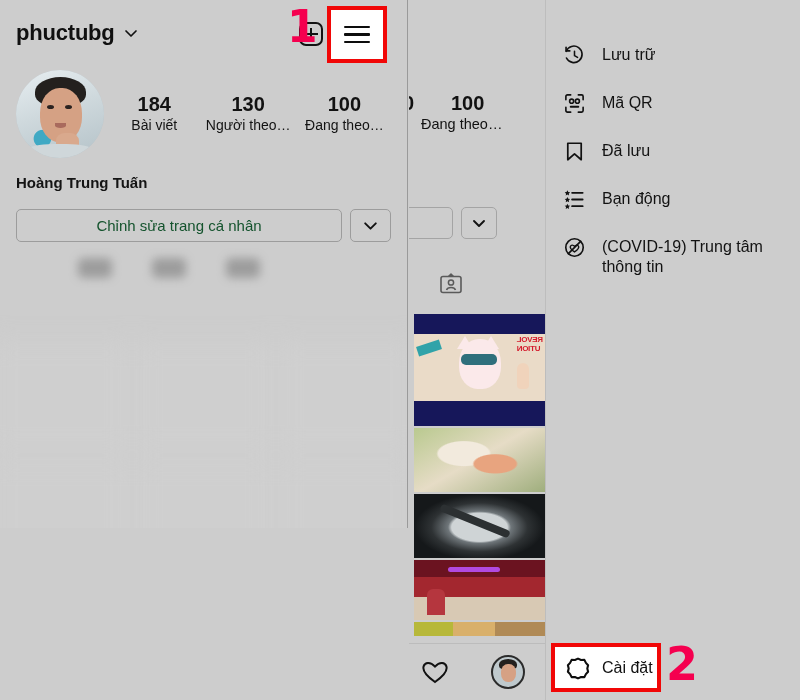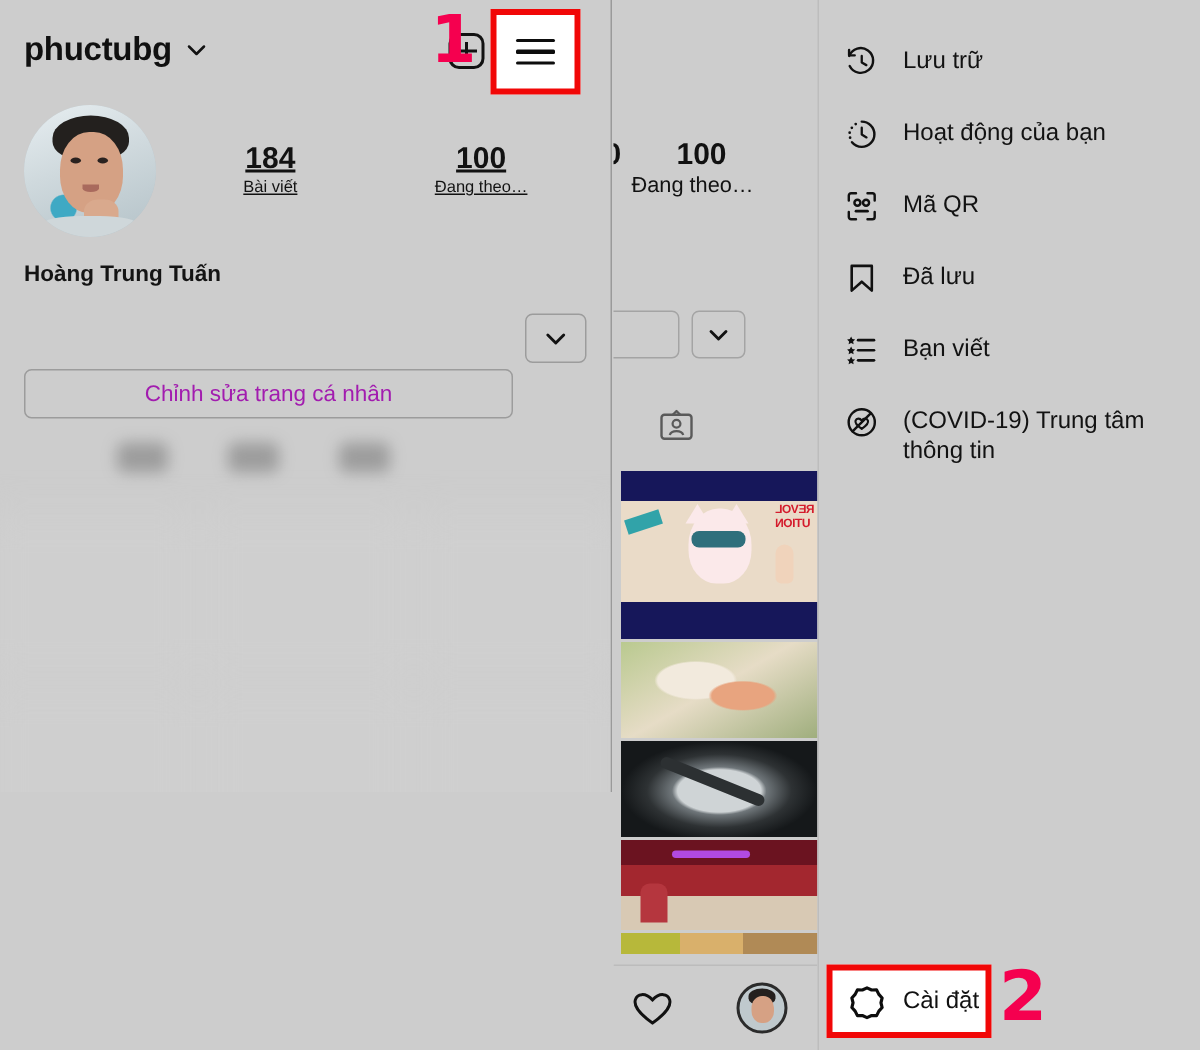--- a/index.html
+++ b/index.html
@@ -187,30 +187,29 @@
 
   .stats {
     display: flex;
     flex: 1;
     justify-content: space-around;
     padding-left: 6px;
   }
   .stat {
     text-align: center;
     min-width: 74px;
-    text-decoration: underline;
   }
   .stat .num {
     font-size: 20px;
     font-weight: bold;
     color: #121212;
     line-height: 1.15;
   }
   .stat .lbl {
-    font-size: 11px;
+    font-size: 14px;
     color: #131313;
     line-height: 1.35;
     white-space: nowrap;
   }
 
   .ig-bio {
     padding: 14px 16px 0 16px;
     font-size: 15px;
     line-height: 1.42;
     color: #141414;
@@ -230,23 +229,22 @@
   .btn-edit {
     flex: 1;
     height: 33px;
     border: 1px solid #9c9c9c;
     border-radius: 5px;
     background: #cdcdcd;
     display: flex;
     align-items: center;
     justify-content: center;
     font-size: 15px;
-    color: #a21caf;
-    box-sizing: border-box;
-    margin-top: 37px;
+    color: #14532d;
+    box-sizing: border-box;
   }
   .btn-chev {
     width: 41px;
     height: 33px;
     border: 1px solid #9c9c9c;
     border-radius: 5px;
     background: #cdcdcd;
     display: flex;
     align-items: center;
     justify-content: center;
@@ -518,21 +516,21 @@
   
   #right-panel {
     position: absolute;
     left: 546px; top: 0;
     width: 254px;
     height: 700px;
     background: #cdcdcd;
     overflow: hidden;
   }
   #menu-list {
-    padding-top: 22px;
+    padding-top: 36px;
   }
   .menu-item {
     display: flex;
     align-items: flex-start;
     padding: 0 14px 0 14px;
     height: 48px;
     box-sizing: border-box;
   }
   .menu-item .mi-icon {
     width: 28px;
@@ -608,20 +606,24 @@
         <div class="mouth"></div>
         <div class="hand"></div>
         <div class="shirt"></div>
       </div>
       <div class="stats">
         <div class="stat">
           <div class="num">184</div>
           <div class="lbl">Bài viết</div>
         </div>
         <div class="stat">
+          <div class="num">130</div>
+          <div class="lbl">Người theo…</div>
+        </div>
+        <div class="stat">
           <div class="num">100</div>
           <div class="lbl">Đang theo…</div>
         </div>
       </div>
     </div>
 
     <div class="ig-bio">
       <div class="fullname">Hoàng Trung Tuấn</div>
     </div>
 
@@ -726,33 +728,20 @@
         <span class="mi-icon">
           <svg class="ic" width="23" height="23" viewBox="0 0 24 24">
             <path d="M3.2 7.2 L3.2 3.4 M3.2 7.2 L7.1 7.2" fill="none" stroke="#111" stroke-width="1.7" stroke-linecap="round"></path>
             <path d="M3.3 7.6 A8.6 8.6 0 1 1 3.6 14.6" fill="none" stroke="#111" stroke-width="1.7" stroke-linecap="round"></path>
             <path d="M12 7.6 L12 12.2 L15.2 14" fill="none" stroke="#111" stroke-width="1.6" stroke-linecap="round" stroke-linejoin="round"></path>
           </svg>
         </span>
         <span class="mi-label">Lưu trữ</span>
       </div>
 
-      <div class="menu-item">
-        <span class="mi-icon">
-          <svg class="ic" width="23" height="23" viewBox="0 0 24 24">
-            <path d="M12 3.2 A8.8 8.8 0 0 1 12 20.8 A8.8 8.8 0 0 1 5.2 17.6" fill="none" stroke="#111" stroke-width="1.7" stroke-linecap="round"></path>
-            <circle cx="3.9" cy="14.4" r="0.95" fill="#111"></circle>
-            <circle cx="3.6" cy="10.9" r="0.95" fill="#111"></circle>
-            <circle cx="5.1" cy="7.5" r="0.95" fill="#111"></circle>
-            <circle cx="7.8" cy="4.9" r="0.95" fill="#111"></circle>
-            <path d="M12 7.4 L12 12.2 L15.3 14.2" fill="none" stroke="#111" stroke-width="1.6" stroke-linecap="round" stroke-linejoin="round"></path>
-          </svg>
-        </span>
-        <span class="mi-label">Hoạt động của bạn</span>
-      </div>
 
       <div class="menu-item">
         <span class="mi-icon">
           <svg class="ic" width="23" height="23" viewBox="0 0 24 24">
             <path d="M3 8 L3 4.6 A1.6 1.6 0 0 1 4.6 3 L8 3" fill="none" stroke="#111" stroke-width="1.7" stroke-linecap="round"></path>
             <path d="M16 3 L19.4 3 A1.6 1.6 0 0 1 21 4.6 L21 8" fill="none" stroke="#111" stroke-width="1.7" stroke-linecap="round"></path>
             <path d="M21 16 L21 19.4 A1.6 1.6 0 0 1 19.4 21 L16 21" fill="none" stroke="#111" stroke-width="1.7" stroke-linecap="round"></path>
             <path d="M8 21 L4.6 21 A1.6 1.6 0 0 1 3 19.4 L3 16" fill="none" stroke="#111" stroke-width="1.7" stroke-linecap="round"></path>
             <circle cx="9" cy="9.6" r="2.1" fill="none" stroke="#111" stroke-width="1.7"></circle>
             <circle cx="15" cy="9.6" r="2.1" fill="none" stroke="#111" stroke-width="1.7"></circle>
@@ -775,21 +764,21 @@
         <span class="mi-icon">
           <svg class="ic" width="23" height="23" viewBox="0 0 24 24">
             <path d="M9.5 5 L20.5 5" stroke="#111" stroke-width="1.9" stroke-linecap="round"></path>
             <path d="M9.5 12 L20.5 12" stroke="#111" stroke-width="1.9" stroke-linecap="round"></path>
             <path d="M9.5 19 L20.5 19" stroke="#111" stroke-width="1.9" stroke-linecap="round"></path>
             <path d="M4.6 2.4 L5.5 4.2 L7.4 4.5 L6 5.9 L6.35 7.8 L4.6 6.9 L2.85 7.8 L3.2 5.9 L1.8 4.5 L3.7 4.2 Z" fill="#111"></path>
             <path d="M4.6 9.4 L5.5 11.2 L7.4 11.5 L6 12.9 L6.35 14.8 L4.6 13.9 L2.85 14.8 L3.2 12.9 L1.8 11.5 L3.7 11.2 Z" fill="#111"></path>
             <path d="M4.6 16.4 L5.5 18.2 L7.4 18.5 L6 19.9 L6.35 21.8 L4.6 20.9 L2.85 21.8 L3.2 19.9 L1.8 18.5 L3.7 18.2 Z" fill="#111"></path>
           </svg>
         </span>
-        <span class="mi-label">Bạn viết</span>
+        <span class="mi-label">Bạn động</span>
       </div>
 
       <div class="menu-item two-line">
         <span class="mi-icon">
           <svg class="ic" width="23" height="23" viewBox="0 0 24 24">
             <circle cx="12" cy="12" r="9.1" fill="none" stroke="#111" stroke-width="1.7"></circle>
             <path d="M12 16.6 C8.4 14.1 7.1 12.4 7.7 10.9 C8.4 9.2 10.6 8.9 12 10.9 C13.4 8.9 15.6 9.2 16.3 10.9 C16.9 12.4 15.6 14.1 12 16.6 Z" fill="none" stroke="#111" stroke-width="1.5" stroke-linejoin="round"></path>
             <path d="M5.6 18.4 L18.4 5.6" stroke="#111" stroke-width="1.7" stroke-linecap="round"></path>
           </svg>
         </span>

